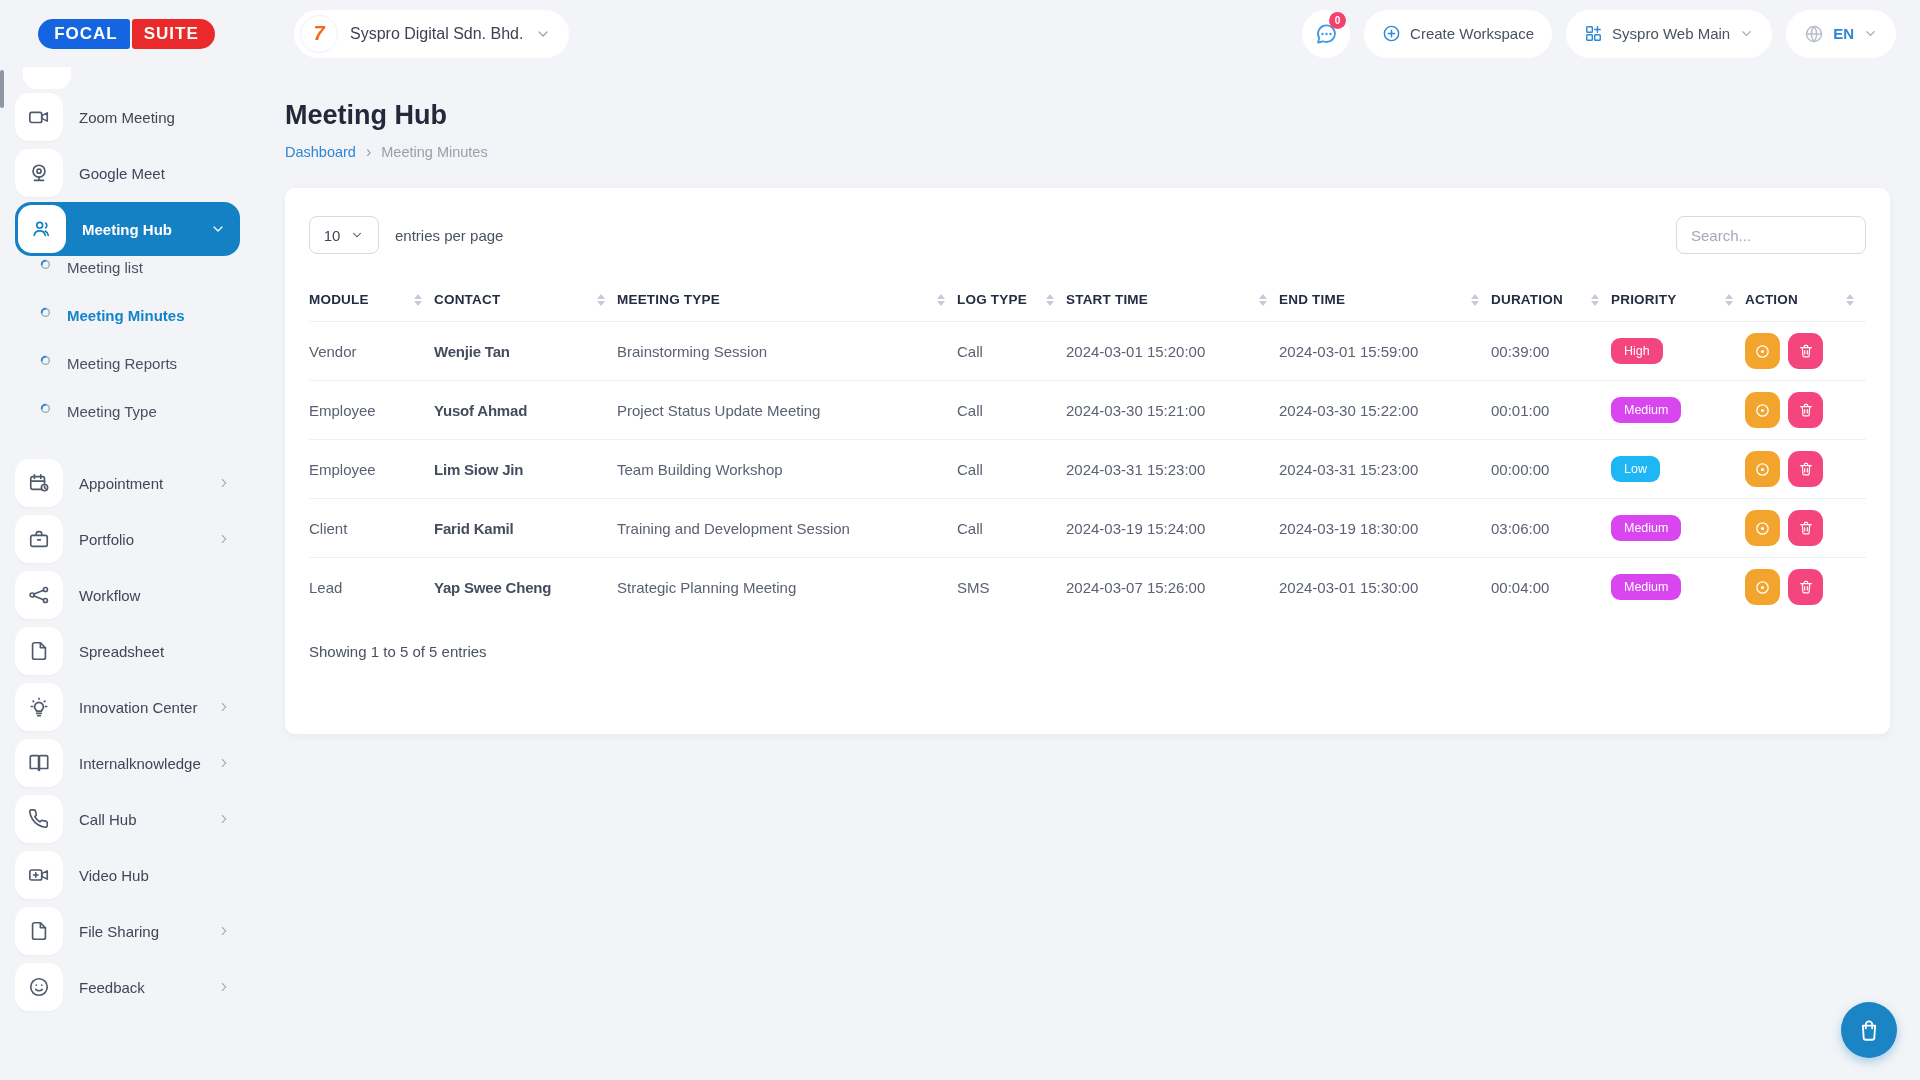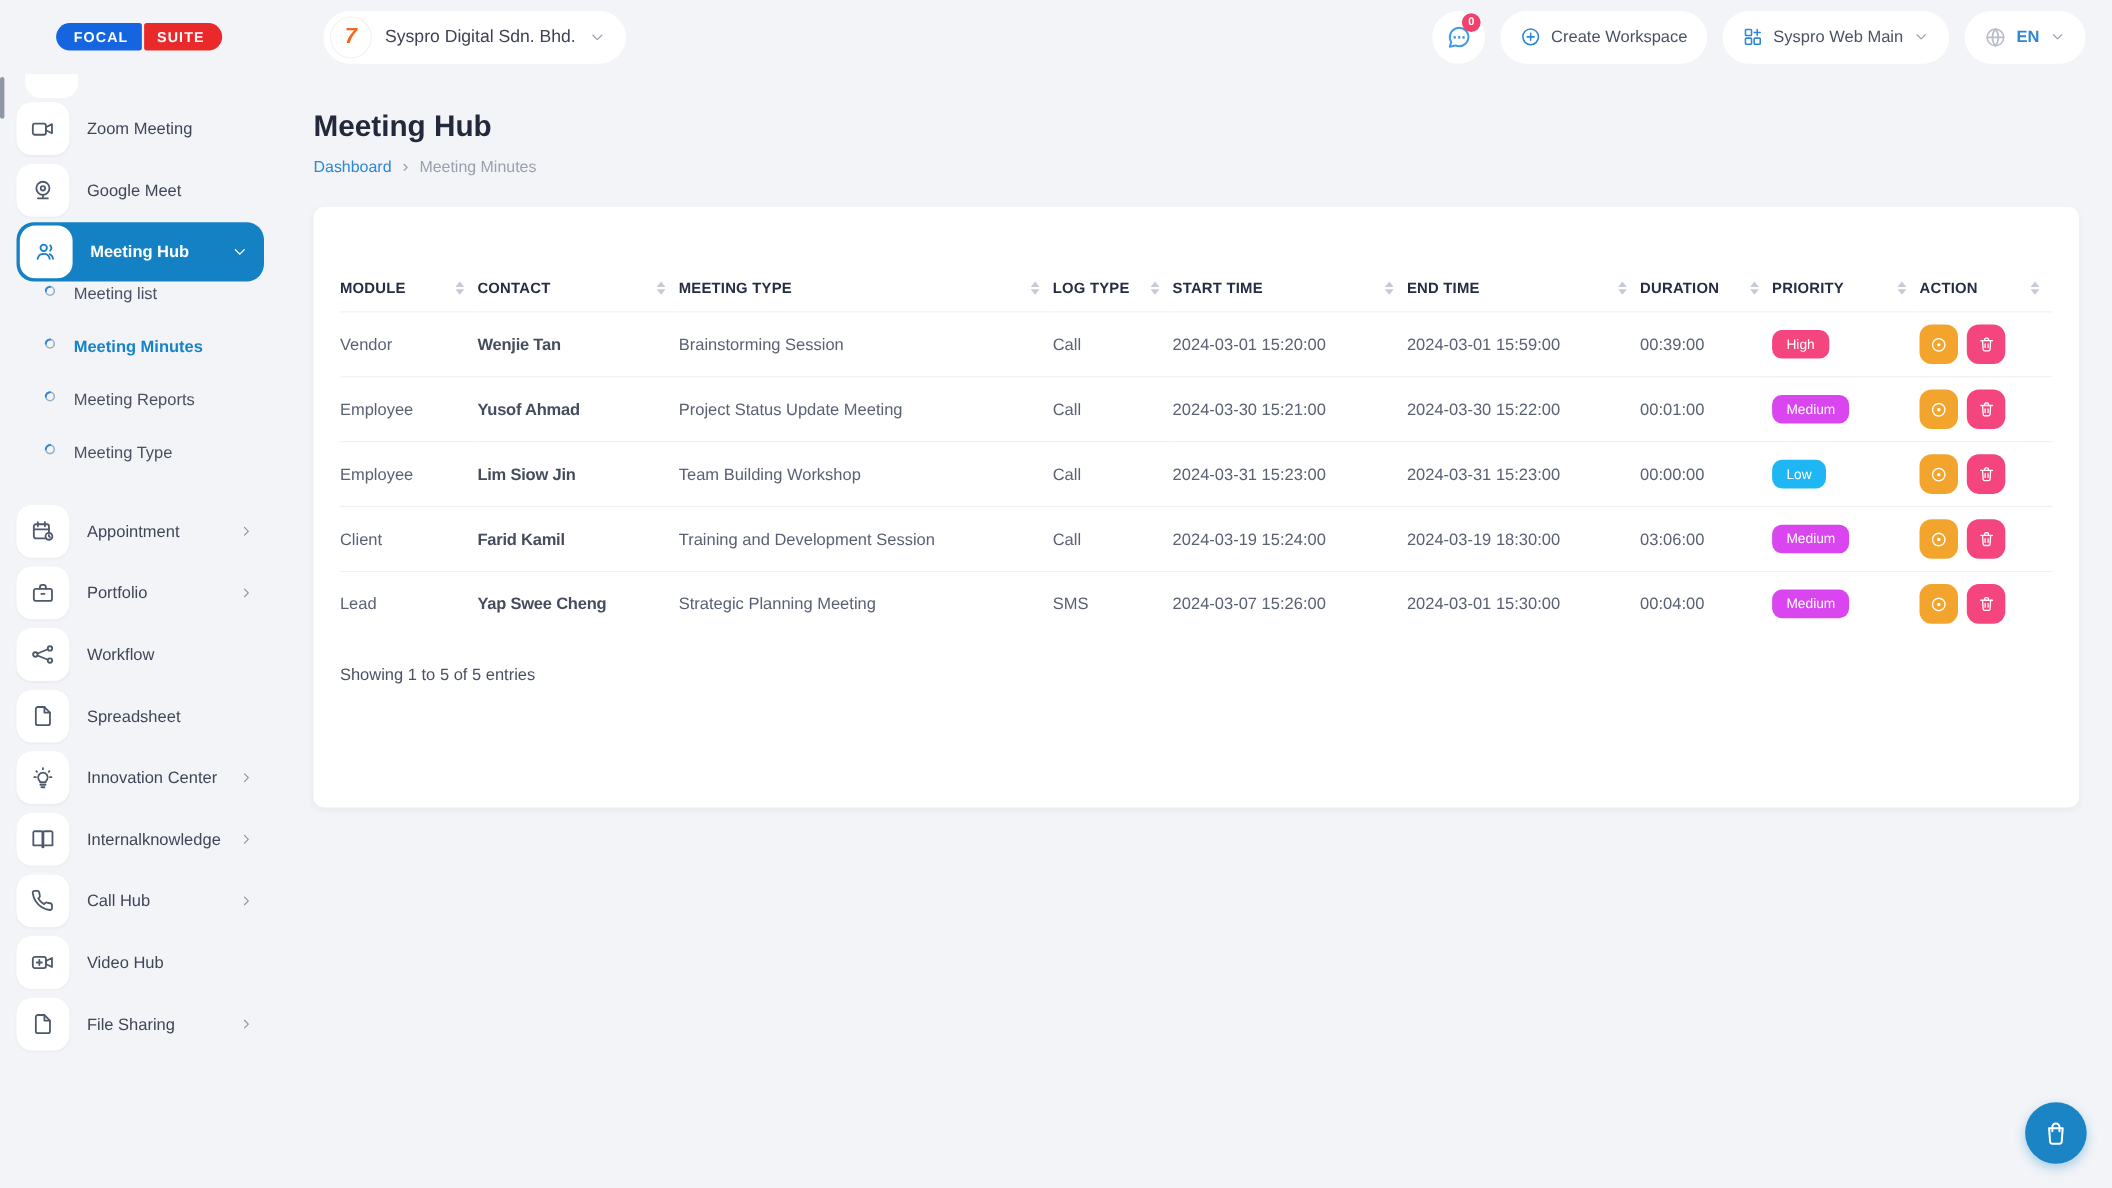--- a/index.html
+++ b/index.html
@@ -4,21 +4,21 @@
 <style>
   * { margin:0; padding:0; box-sizing:border-box; }
   html,body { width:1920px; height:1080px; overflow:hidden; }
   body { font-family:"Liberation Sans","DejaVu Sans",sans-serif; background:#f2f4f7; color:#3f4657; position:relative; }
   svg { display:block; }
   .ic { stroke:currentColor; fill:none; stroke-width:1.8; stroke-linecap:round; stroke-linejoin:round; }
 
   
   .topbar { height:67px; display:flex; align-items:center; padding:0 24px 0 0; }
   .logo-wrap { width:253px; display:flex; justify-content:center; align-items:center; }
-  .logo { display:flex; font-weight:bold; font-size:13px; letter-spacing:1px; }
+  .logo { display:flex; font-weight:bold; font-size:17px; letter-spacing:1px; }
   .logo-left { background:#1565e0; color:#fff; padding:5px 12px 5px 16px; border-radius:15px 3px 3px 15px; }
   .logo-right { background:#ea2a2a; color:#fff; padding:5px 16px 5px 12px; border-radius:3px 15px 15px 3px; margin-left:2px; }
   .ws-pill { height:48px; background:#fff; border-radius:24px; display:flex; align-items:center; gap:12px; padding:0 18px 0 6px; margin-left:41px; }
   .ws-logo { width:38px; height:38px; border-radius:50%; border:1.5px solid #eef1f5; display:flex; align-items:center; justify-content:center; font-weight:bold; font-style:italic; font-size:20px; color:#f4681d; }
   .ws-name { font-size:16px; color:#3f4254; }
   .chev { color:#9aa2b1; }
   .topbar-right { margin-left:auto; display:flex; align-items:center; gap:14px; }
   .round-pill { height:48px; background:#fff; border-radius:24px; display:flex; align-items:center; gap:9px; padding:0 18px; font-size:15px; color:#4a5261; position:relative; }
   .badge-count { position:absolute; top:2px; right:4px; background:#f1416c; color:#fff; font-size:10px; width:17px; height:17px; border-radius:50%; display:flex; align-items:center; justify-content:center; font-weight:bold; }
   .blue-txt { color:#2d86d6; font-weight:bold; }
@@ -351,32 +351,56 @@
         </svg>
     </span>
     <span class="nav-label">File Sharing</span>
     <span class="nav-chev">
       <svg class="ic" width="14" height="14" viewBox="0 0 24 24">
           <path d="M9 6l6 6-6 6"></path>
         </svg>
     </span>
   </div>
 
+  <div class="nav-item">
+    <span class="tile">
+      <svg class="ic" width="22" height="22" viewBox="0 0 24 24">
+          <circle cx="12" cy="12" r="9"></circle>
+          <path d="M9 10h.01M15 10h.01M8.5 14.5a5 5 0 0 0 7 0"></path>
+        </svg>
+    </span>
+    <span class="nav-label">Feedback</span>
+    <span class="nav-chev">
+      <svg class="ic" width="14" height="14" viewBox="0 0 24 24">
+          <path d="M9 6l6 6-6 6"></path>
+        </svg>
+    </span>
+  </div>
 </aside>
 
 <main class="main">
   <h1 class="page-title">Meeting Hub</h1>
 
   <div class="breadcrumb">
     <span class="bc-link">Dashboard</span>
     <span class="bc-sep">›</span>
     <span class="bc-current">Meeting Minutes</span>
   </div>
 
   <section class="card">
+    <div class="controls">
+      <div class="select-box">
+        <span>10</span>
+        <svg class="ic" width="14" height="14" viewBox="0 0 24 24" style="color:#3f4657;">
+            <path d="M6 9l6 6 6-6"></path>
+          </svg>
+      </div>
+      <span class="entries-label">entries per page</span>
+      <input class="search-input" type="text" placeholder="Search..." style="">
+    </div>
 
     <table class="data">
       <colgroup>
         <col style="width:125px">
           <col style="width:183px">
           <col style="width:340px">
           <col style="width:109px">
         <col style="width:213px">
           <col style="width:212px">
           <col style="width:120px">

